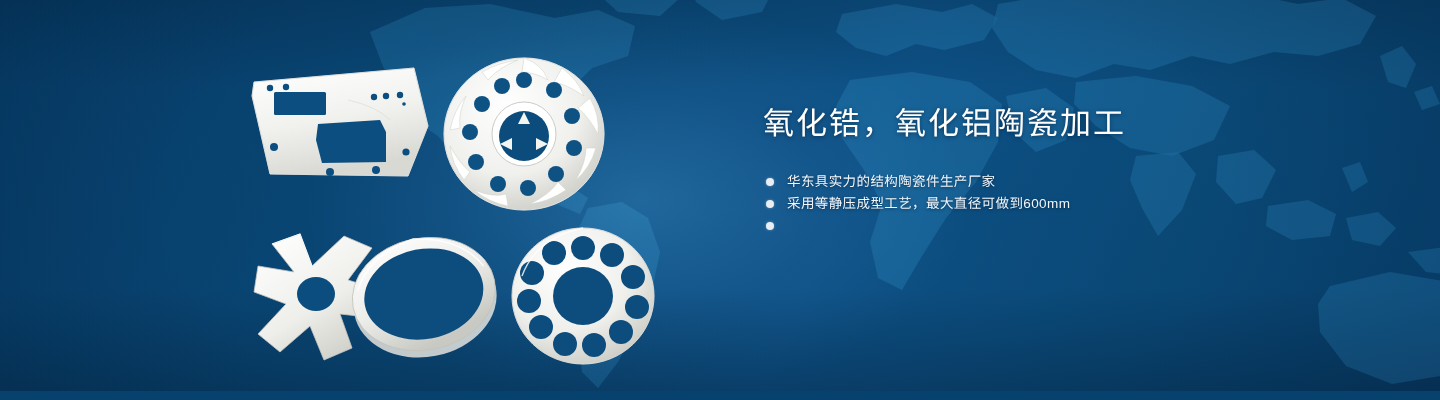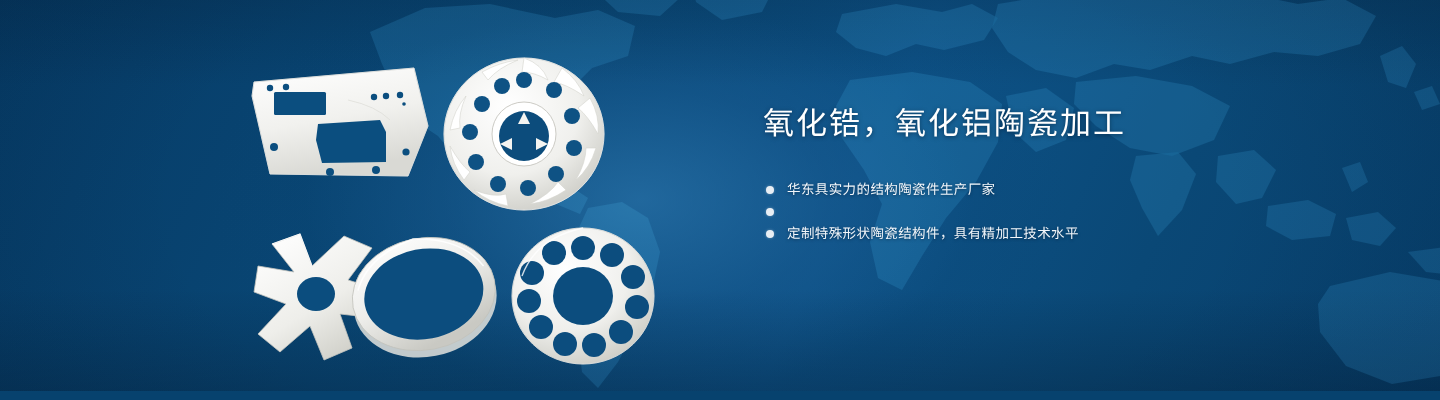--- a/index.html
+++ b/index.html
@@ -64,21 +64,21 @@
   .headline{
     font-size:31px;
     line-height:40px;
     letter-spacing:2px;
     color:#ffffff;
     font-weight:400;
     text-shadow:0 1px 4px rgba(1,20,40,.55);
     white-space:nowrap;
   }
   .bullets{
-    margin-top:35px;
+    margin-top:27px;
     list-style:none;
   }
   .bullet{
     position:relative;
     padding-left:24px;
     height:22px;
     line-height:22px;
     font-size:13.5px;
     letter-spacing:.4px;
     color:#f2f6fa;
@@ -299,21 +299,21 @@
   <div class="content">
     <div class="headline">氧化锆，氧化铝陶瓷加工</div>
 
     <ul class="bullets">
       <li class="bullet">
         <span class="bullet-dot"></span>
         <span>华东具实力的结构陶瓷件生产厂家</span>
       </li>
       <li class="bullet">
         <span class="bullet-dot"></span>
+        <span>采用等静压成型工艺，最大直径可做到600mm</span>
       </li>
       <li class="bullet">
         <span class="bullet-dot"></span>
-        <span>定制特殊形状陶瓷结构件，具有精加工技术水平</span>
       </li>
     </ul>
   </div>
 
 </div>
 
 </body></html>

